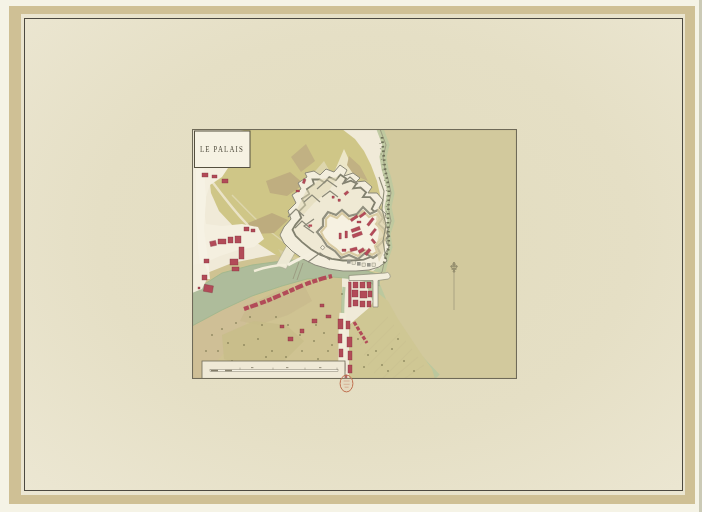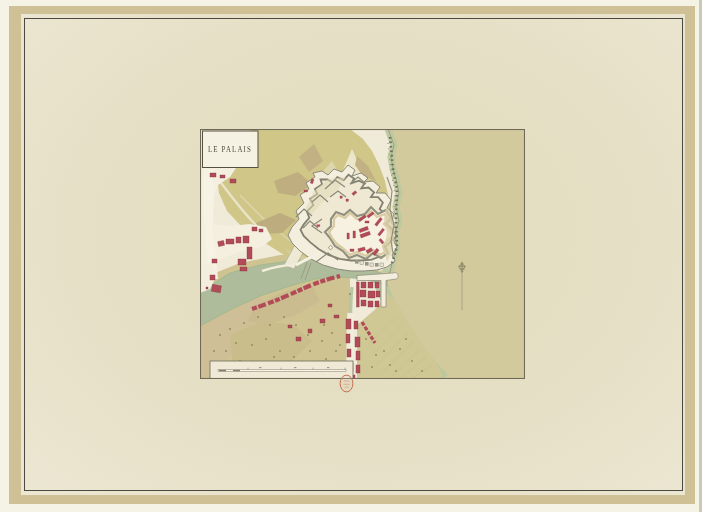--- a/index.html
+++ b/index.html
@@ -13,21 +13,21 @@
 
   <div class="abs" style="right:0;top:0;width:3px;height:512px;background:#cbcab6;"></div>
 
   <div class="abs" style="left:9px;top:6px;right:7px;bottom:8px;border-style:solid;border-color:#cfc095;border-width:9px 11px 10px 13px;background:repeating-linear-gradient(45deg,#d4c79f 0 2px,#c8b98d 2px 4px);">
 
   <div class="abs" style="left:-1px;top:-1px;right:-1px;bottom:-1px;background:radial-gradient(ellipse at 52% 46%,#e2dcbe 0%,#e5dfc5 55%,#ece7d3 100%);"></div>
   </div>
 
   <div class="abs" style="left:24px;top:18px;right:19px;bottom:21px;border:1.6px solid #4c4940;"></div>
 
-  <div class="abs" style="left:200px;top:129px;width:325px;height:250px;border-radius:23px;">
+  <div class="abs" style="left:192px;top:129px;width:325px;height:250px;border-radius:23px;">
   <svg width="325" height="250" viewBox="0 0 325 250" style="display:block">
 
     <rect x="0" y="0" width="325" height="250" fill="#f0ead8"></rect>
 
     <path d="M186,0 L325,0 L325,250 L243,250 C232,238 218,225 207,210 C197,196 190,183 187,170 L182,158 C180,154 181,150 184,148 L190,143 L193,130 L197,118 L195,105 L199,92 L196,78 L199,64 L196,50 L193,40 L191,28 L194,16 L188,8 Z" fill="#d2c99d"></path>
 
     <path d="M188,0 L194,16 L191,28 L193,40 L196,50 L199,64 L196,78 L199,92 L195,105 L197,118 L193,130 L190,143" fill="none" stroke="#bcc9a0" stroke-width="7" opacity="0.9"></path>
     <path d="M190,143 L184,148 C181,150 180,154 182,158 L187,170 C190,183 197,196 207,210 C218,225 232,238 243,250" fill="none" stroke="#b9c89e" stroke-width="13" opacity="0.95"></path>
 
     <path d="M188,0 L194,16 L191,28 L193,40 L196,50 L199,64 L196,78 L199,92 L195,105 L197,118 L193,130 L190,143 L184,148 C181,150 180,154 182,158 L187,170 C190,183 197,196 207,210 C218,225 232,238 243,250" fill="none" stroke="#8c8a74" stroke-width="0.7"></path>

